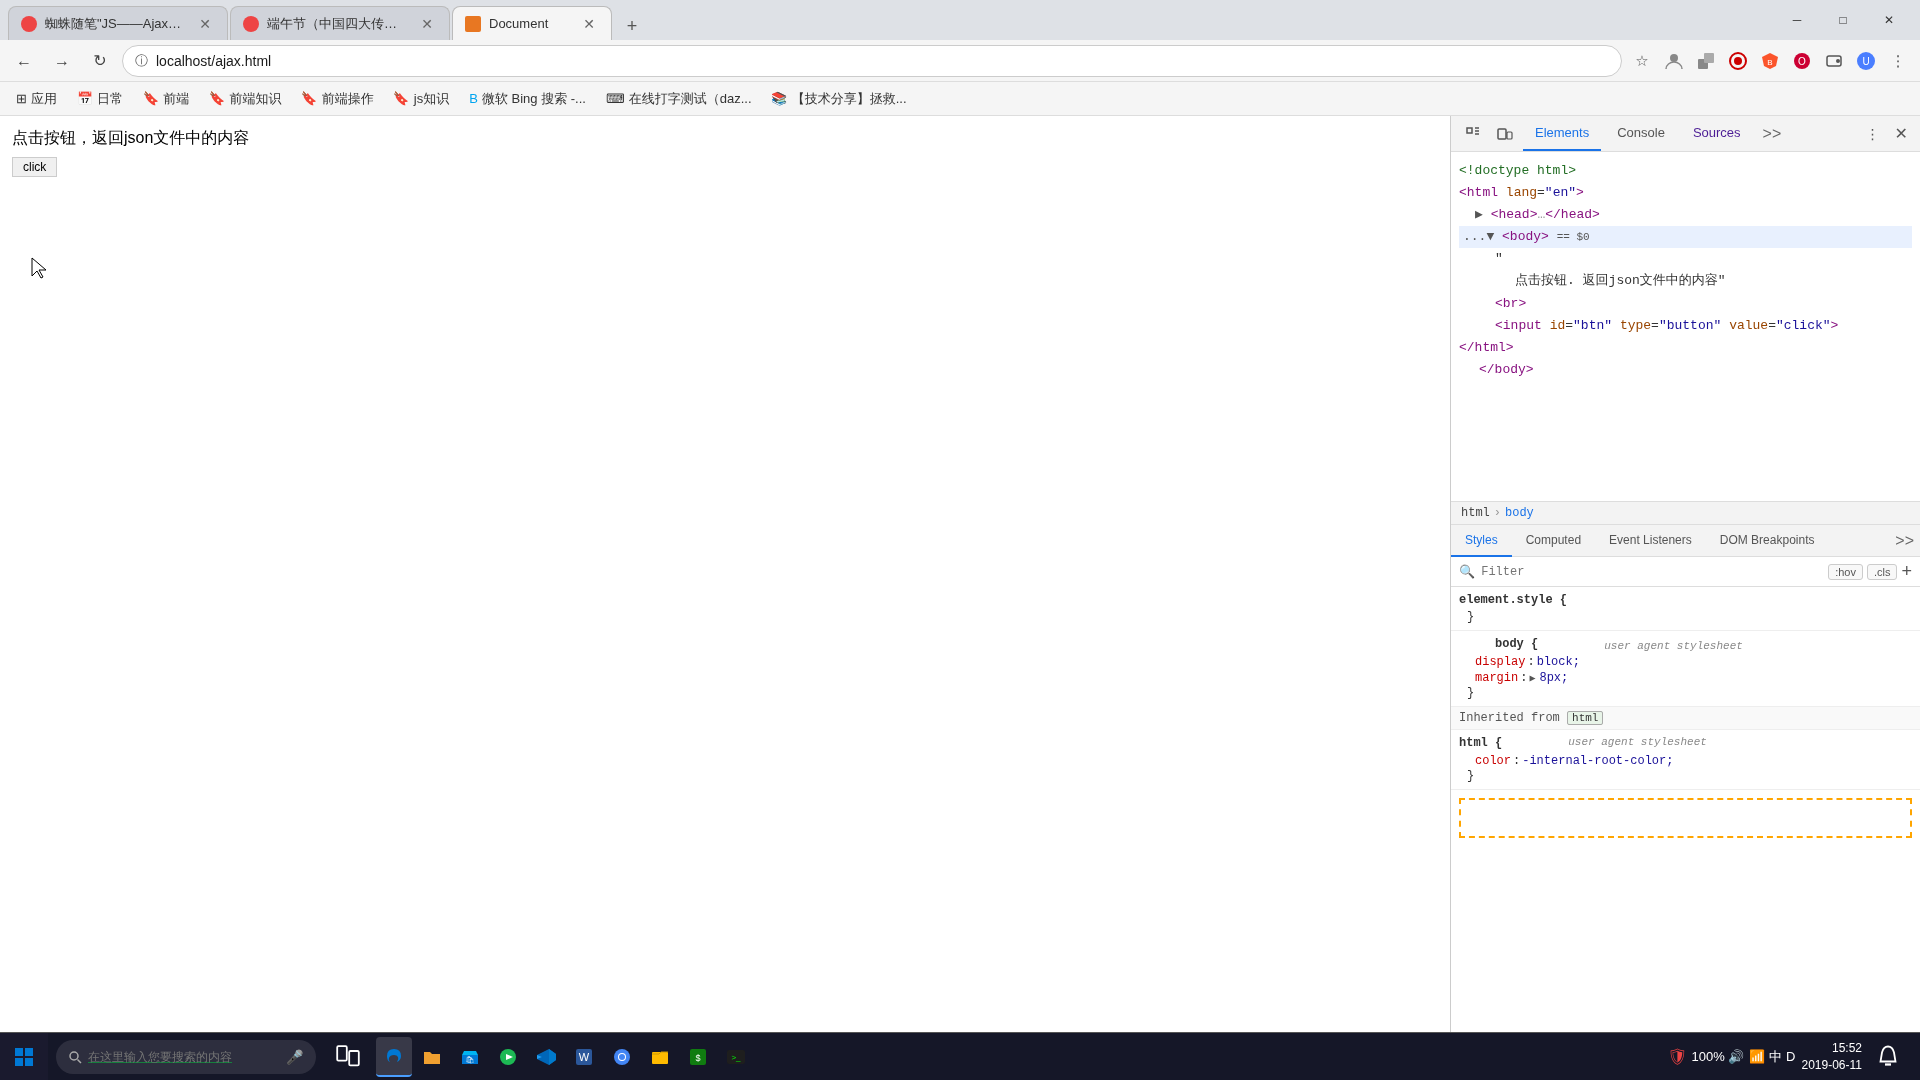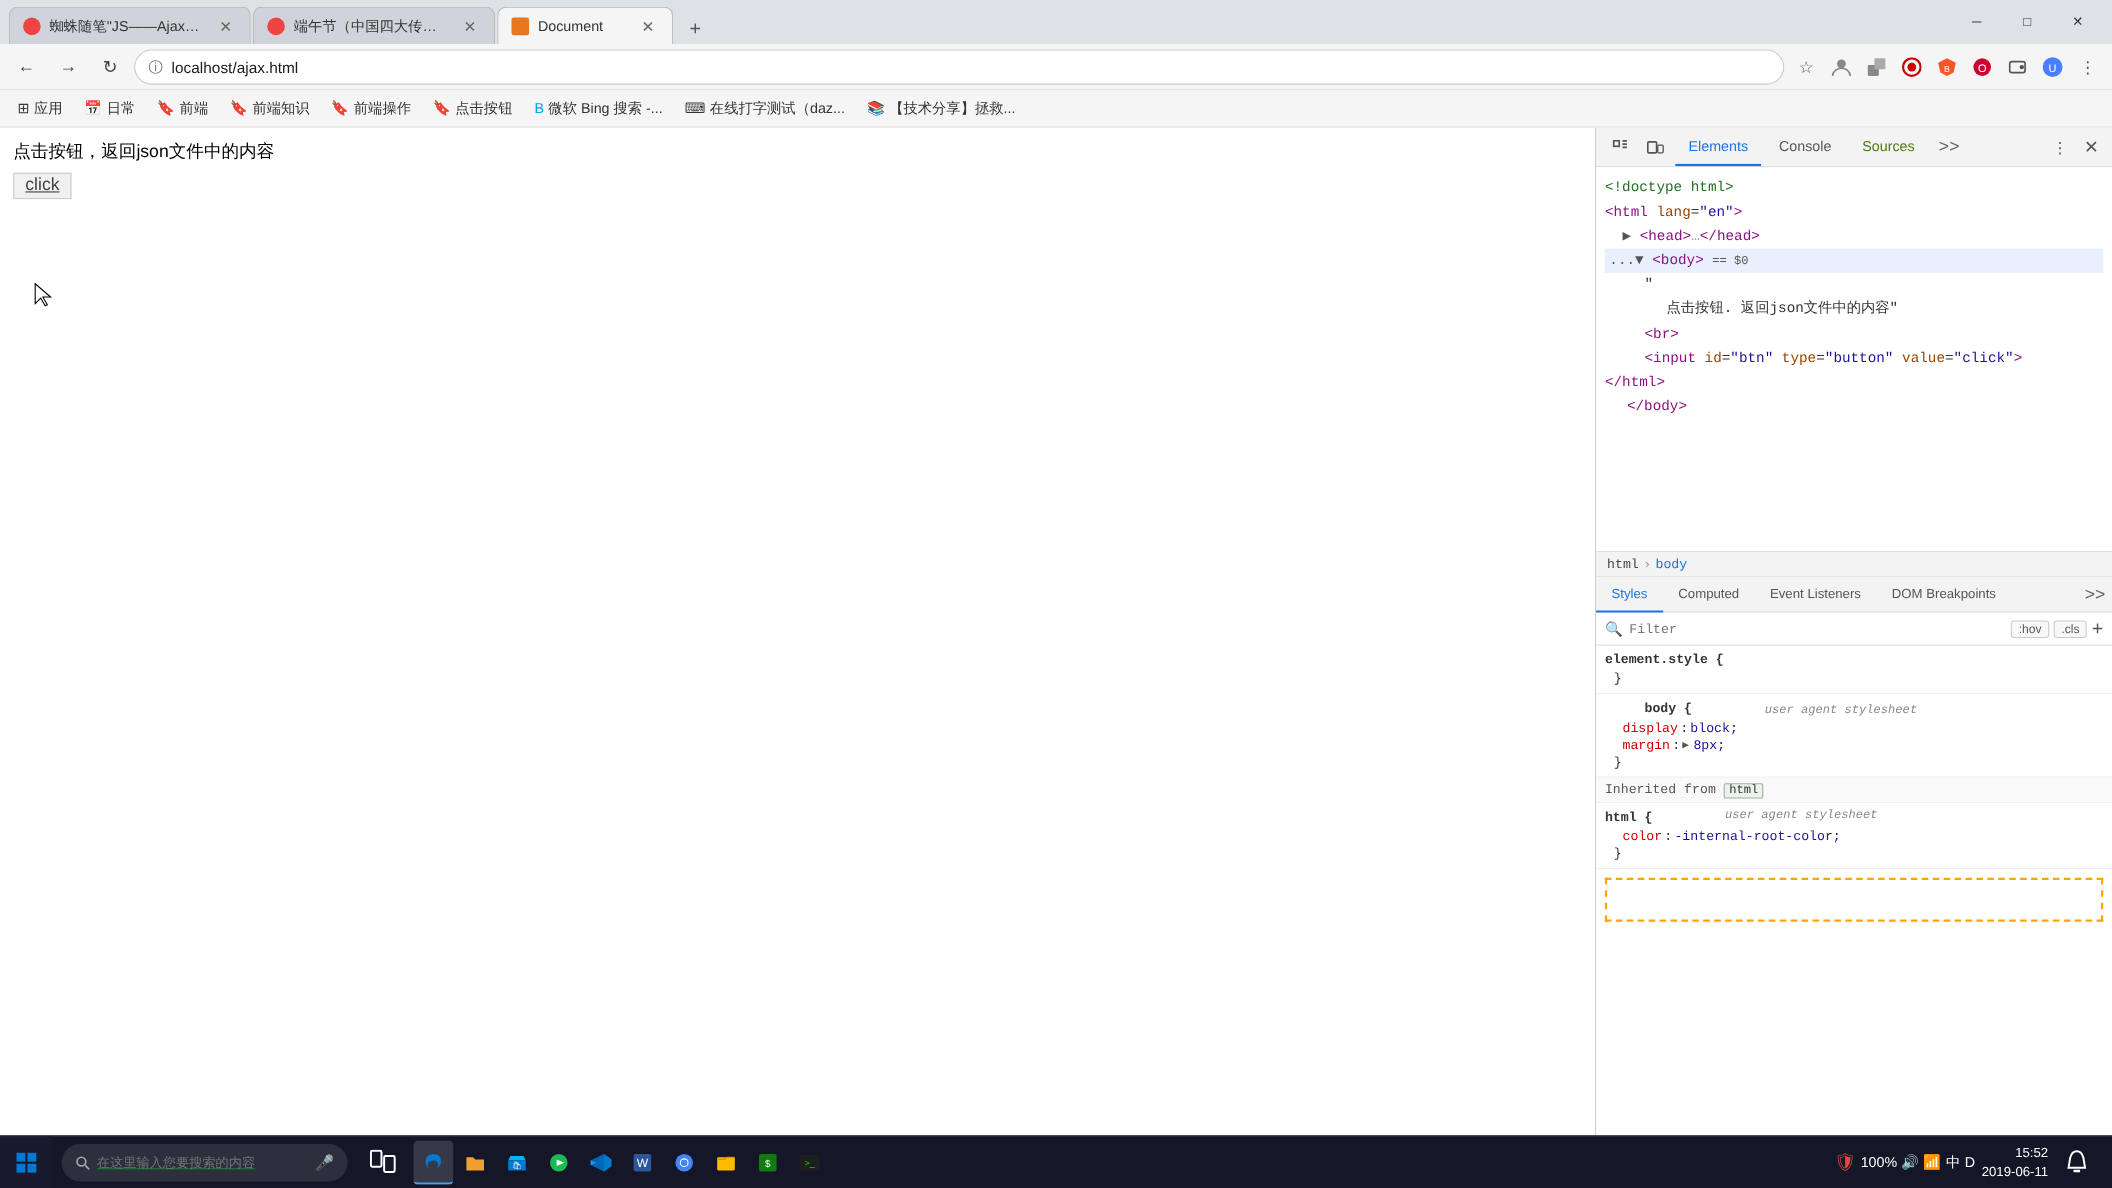--- a/index.html
+++ b/index.html
@@ -89,21 +89,21 @@
     }
 
     
     .page-content {
       flex: 1; background: #fff; padding: 12px; overflow: auto;
       position: relative;
     }
     .page-text { font-size: 16px; color: #000; margin-bottom: 8px; }
     .click-btn {
       border: 1px solid #ccc; background: #f0f0f0; padding: 2px 10px;
-      font-size: 16px; cursor: pointer; color: #404040; text-decoration: underline;
+      font-size: 12px; cursor: pointer; color: #000000;
     }
     .cursor-arrow { position: absolute; top: 140px; left: 30px; pointer-events: none; }
 
     
     .devtools {
       width: 470px; background: #fff; border-left: 1px solid #ccc;
       display: flex; flex-direction: column; flex-shrink: 0;
     }
 
     
@@ -292,21 +292,21 @@
     <div class="bookmark-item">
       <span style="font-size:13px;">🔖</span>
       <span>前端知识</span>
     </div>
     <div class="bookmark-item">
       <span style="font-size:13px;">🔖</span>
       <span>前端操作</span>
     </div>
     <div class="bookmark-item">
       <span style="font-size:13px;">🔖</span>
-      <span>点击按钮</span>
+      <span>js知识</span>
     </div>
     <div class="bookmark-item">
       <span style="font-size:13px;color:#00a4ef;">B</span>
       <span>微软 Bing 搜索 -...</span>
     </div>
     <div class="bookmark-item">
       <span style="font-size:13px;">⌨</span>
       <span>在线打字测试（daz...</span>
     </div>
     <div class="bookmark-item">
@@ -341,21 +341,21 @@
         </div>
         <div class="devtools-icon-btn" title="Toggle device toolbar">
           <svg width="16" height="16" viewBox="0 0 16 16">
               <rect x="1" y="3" width="8" height="10" rx="1" fill="none" stroke="#555" stroke-width="1.5"></rect>
               <rect x="10" y="6" width="5" height="7" rx="1" fill="none" stroke="#555" stroke-width="1.2"></rect>
             </svg>
         </div>
 
         <div class="devtools-tab active" style="height:34px;display:flex;align-items:center;padding:0 12px;font-size:13px;color:#1a73e8;border-bottom:2px solid #1a73e8;cursor:pointer;">Elements</div>
         <div class="devtools-tab" style="height:34px;display:flex;align-items:center;padding:0 12px;font-size:13px;color:#555;cursor:pointer;">Console</div>
-        <div class="devtools-tab" style="height:34px;display:flex;align-items:center;padding:0 12px;font-size:13px;color:#4d7c0f;cursor:pointer;">Sources</div>
+        <div class="devtools-tab" style="height:34px;display:flex;align-items:center;padding:0 12px;font-size:13px;color:#4c1d95;cursor:pointer;">Sources</div>
         <div class="devtools-tab-more">&gt;&gt;</div>
         <div style="flex:1;"></div>
         <div class="devtools-icon-btn">⋮</div>
         <div class="devtools-close">✕</div>
       </div>
 
       <div class="dom-tree">
         <div class="dom-line">
           <span class="dom-comment">&lt;!doctype html&gt;</span>
         </div>

